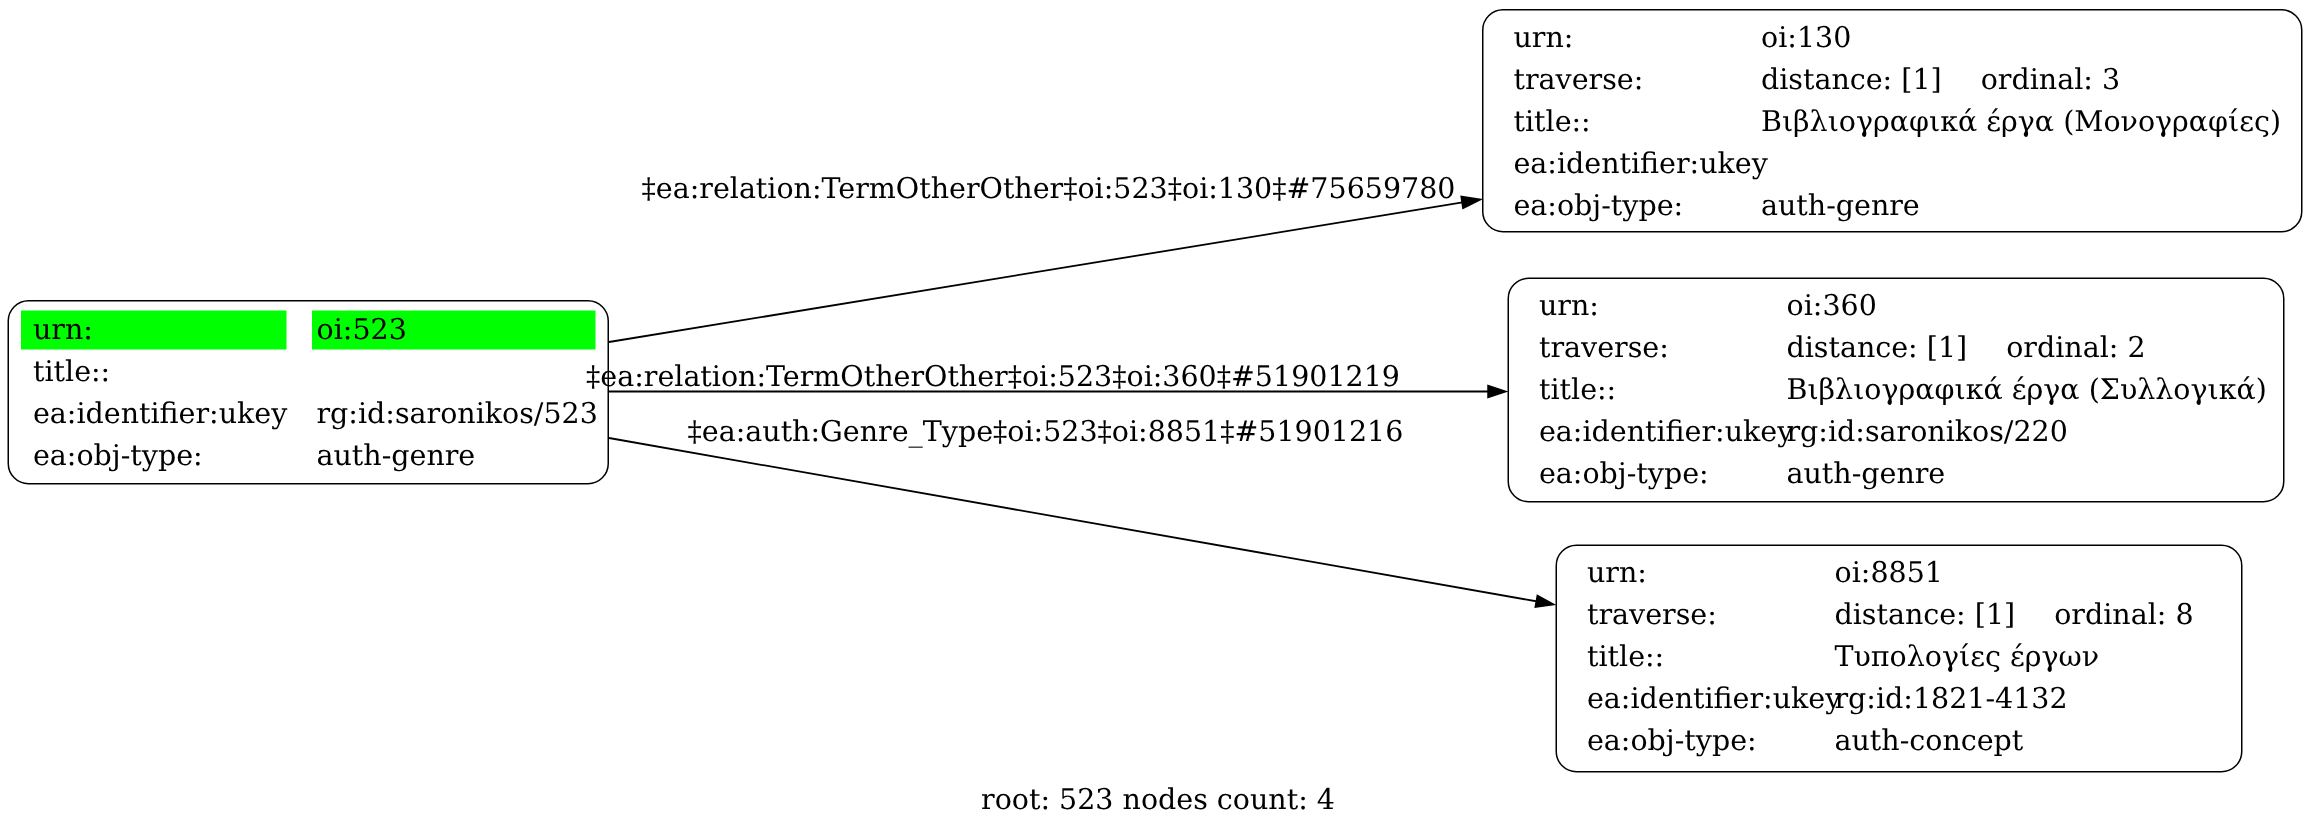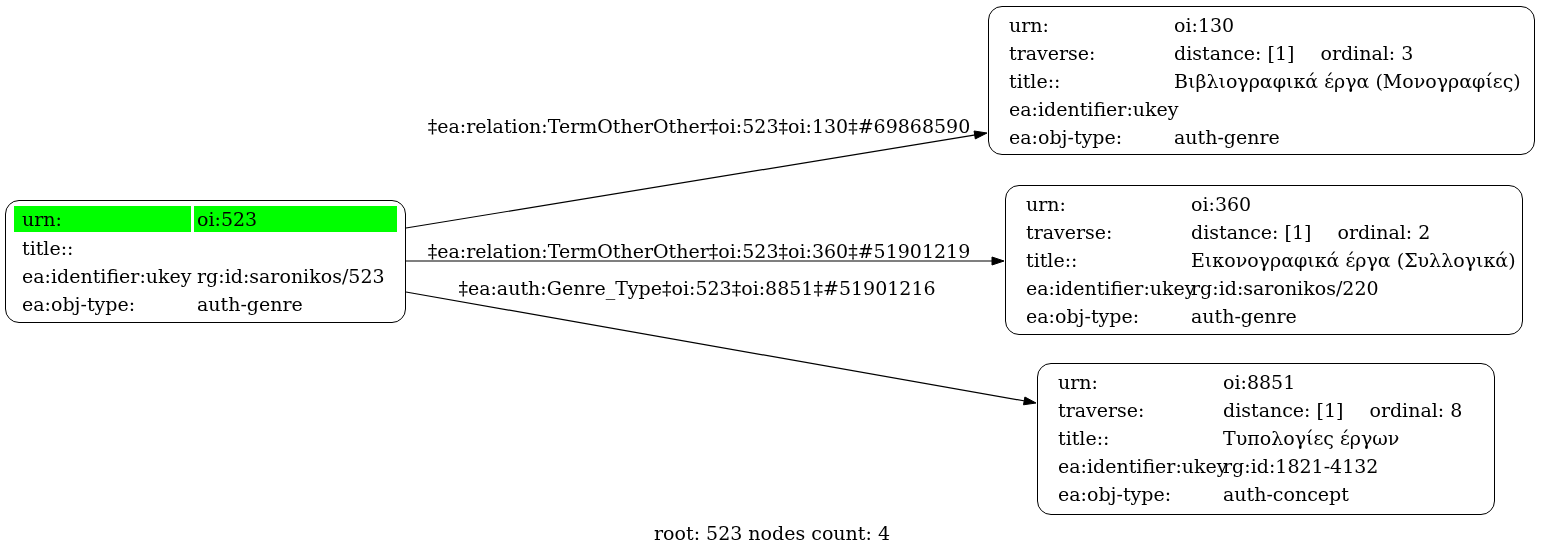--- a/index.html
+++ b/index.html
@@ -24,38 +24,38 @@
     position: absolute;
     box-sizing: border-box;
     background: #ffffff;
     border: 1.4px solid #000000;
     border-radius: 14px;
     padding: 5px 8px;
   }
   .rnode { padding: 4px 12px; }
   .row {
     display: flex;
-    align-items: flex-start;
+    align-items: center;
     height: 28px;
     line-height: 28px;
     white-space: nowrap;
   }
   .lbl {
     box-sizing: border-box;
     flex: none;
     padding-left: 8px;
   }
   .root-node .lbl { width: 177px; }
   .rnode .lbl { width: 170px; }
   .val {
     box-sizing: border-box;
     flex: none;
     padding-left: 3px;
   }
-  .root-node .val { margin-left: 3px; }
+  .root-node .val { margin-left: 17px; }
   .val2 { margin-left: 26px; flex: none; }
   .hl-row .lbl { background: var(--hl, #00ff00); height: 26px; line-height: 26px; }
   .hl-row .val { background: var(--hl, #00ff00); height: 26px; line-height: 26px; flex: 1; }
   .edge-label {
     position: absolute;
     transform: translateX(-50%);
     height: 24px;
     line-height: 24px;
     white-space: nowrap;
   }
@@ -135,21 +135,21 @@
       <span class="lbl">urn:</span>
       <span class="val">oi:360</span>
     </div>
     <div class="row">
       <span class="lbl">traverse:</span>
       <span class="val">distance: [1]</span>
       <span class="val2">ordinal: 2</span>
     </div>
     <div class="row">
       <span class="lbl">title::</span>
-      <span class="val">Εικονογραφικά έργα (Συλλογικά)</span>
+      <span class="val">Βιβλιογραφικά έργα (Συλλογικά)</span>
     </div>
     <div class="row">
       <span class="lbl">ea:identifier:ukey</span>
       <span class="val">rg:id:saronikos/220</span>
     </div>
     <div class="row">
       <span class="lbl">ea:obj-type:</span>
       <span class="val">auth-genre</span>
     </div>
   </div>
@@ -171,19 +171,19 @@
     <div class="row">
       <span class="lbl">ea:identifier:ukey</span>
       <span class="val">rg:id:1821-4132</span>
     </div>
     <div class="row">
       <span class="lbl">ea:obj-type:</span>
       <span class="val">auth-concept</span>
     </div>
   </div>
 
-  <div class="edge-label" style="left:699px; top:114px;">‡ea:relation:TermOtherOther‡oi:523‡oi:130‡#69868590</div>
-  <div class="edge-label" style="left:699px; top:239px;text-align:center;">‡ea:relation:TermOtherOther‡oi:523‡oi:360‡#51901219</div>
+  <div class="edge-label" style="left:699px; top:114px;">‡ea:relation:TermOtherOther‡oi:523‡oi:130‡#75659780</div>
+  <div class="edge-label" style="left:662px; top:239px;text-align:center;">‡ea:relation:TermOtherOther‡oi:523‡oi:360‡#51901219</div>
   <div class="edge-label" style="left:697px; top:276px;">‡ea:auth:Genre_Type‡oi:523‡oi:8851‡#51901216</div>
 
   <div class="footer">root: 523 nodes count: 4</div>
 
 </div>
 
 </body></html>

